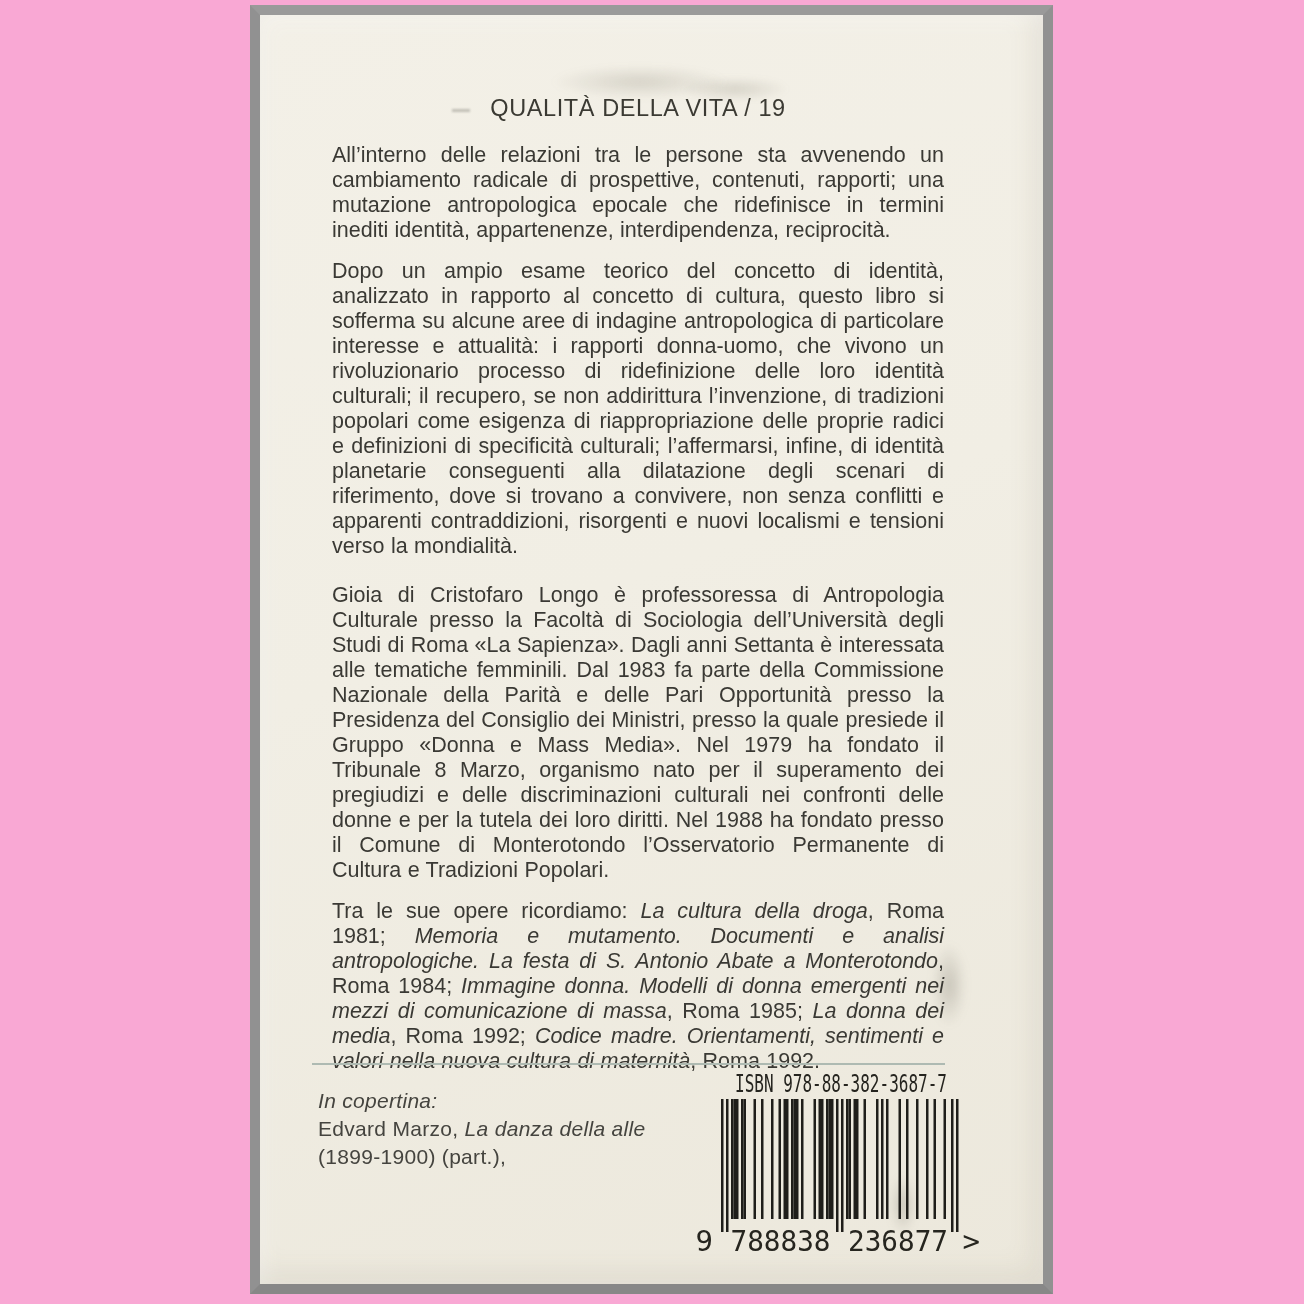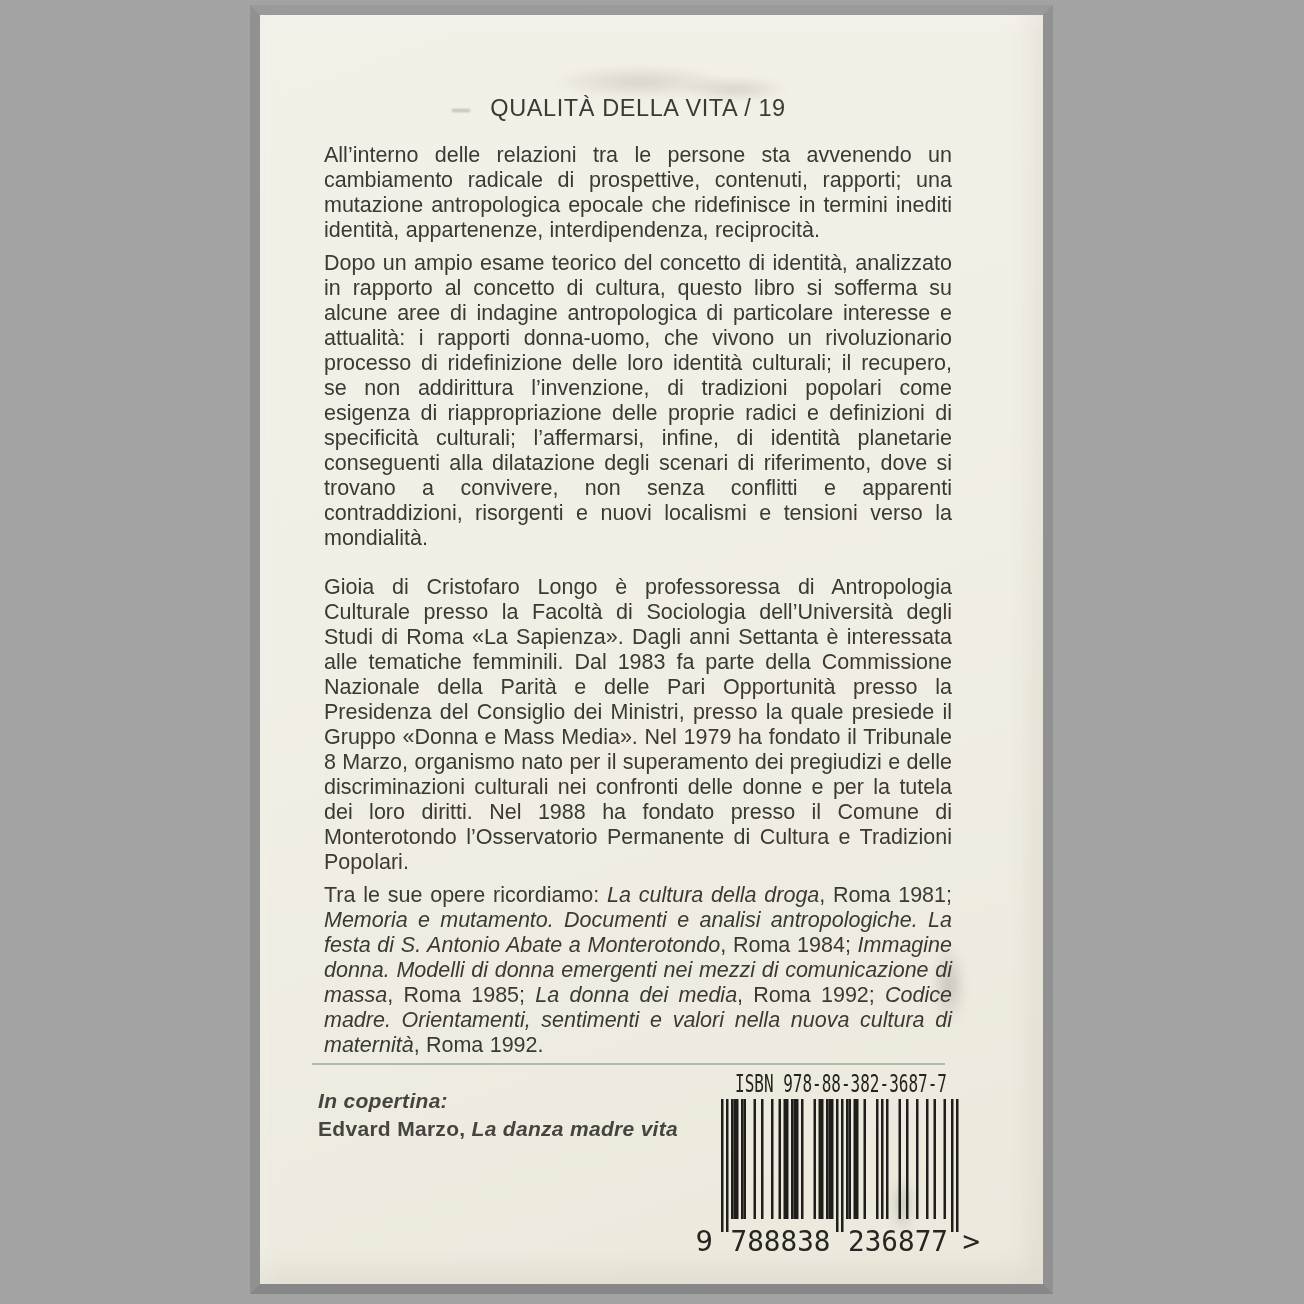--- a/index.html
+++ b/index.html
@@ -1,36 +1,36 @@
 <!DOCTYPE html>
 <html><head>
 <meta charset="utf-8">
 <style>
   html,body{margin:0;padding:0;background:#ffffff;}
   body{width:1304px;height:1304px;position:relative;overflow:hidden;
        font-family:"Liberation Sans",sans-serif;}
-  .stage{position:absolute;inset:0;background:#a3a3a3;}
+  .stage{position:absolute;inset:0;background:#f9a8d4;}
   .cover{position:absolute;left:250px;top:5px;width:803px;height:1289px;
          box-sizing:border-box;border:10px solid #919191;
          border-top-color:#9a9a9a;border-bottom-color:#878787;
          background:linear-gradient(160deg,#f3f0e7 0%,#f1eee4 45%,#ece8dc 100%);
          box-shadow:inset -8px -10px 28px rgba(95,90,72,.10),
                     inset 5px 6px 20px rgba(255,255,255,.45);}
   .textcol{position:absolute;left:56px;top:0;width:644px;color:#3a3934;}
   .series{margin:80px 0 0 0;text-align:center;font-size:23.5px;font-weight:normal;
           letter-spacing:.6px;color:#3b3a33;}
   .desc{margin-top:21px;}
   .bio{margin-top:24px;}
-  .textcol p{margin:8px;font-size:21.5px;line-height:25px;text-align:justify;
+  .textcol p{margin:16px;font-size:21.5px;line-height:25px;text-align:justify;
              word-spacing:.4px;}
   .works i, .credit-line i{font-style:italic;}
   .rule{position:absolute;left:52px;top:1048px;width:633px;height:2px;border:0;
         background:#aebab2;margin:0;}
   .credits{position:absolute;left:58px;top:1072px;color:#45443f;font-size:21px;
-           line-height:28px;letter-spacing:.3px;font-weight:bold;}
+           line-height:28px;letter-spacing:.3px;}
   .barcode-block{position:absolute;left:420px;top:1054px;width:310px;height:215px;}
   .isbn{position:absolute;left:55px;top:0;white-space:nowrap;
         font-family:"DejaVu Sans Mono",monospace;font-size:25px;color:#25241f;
         transform:scaleX(.64);transform-origin:0 0;}
   .barcode-svg{position:absolute;left:11px;top:30px;}
   .bc-text{font-family:"DejaVu Sans Mono",monospace;font-size:29px;fill:#26251f;}
   .sm{position:absolute;pointer-events:none;}
   .sm-blob{border-radius:50%;filter:blur(3px);
            background:radial-gradient(rgba(108,102,84,.20),transparent 70%);}
   .sm-dash{background:rgba(70,68,60,.28);filter:blur(1px);}
@@ -60,21 +60,22 @@
       <div class="bio">
         <p>Gioia di Cristofaro Longo è professoressa di Antropologia Culturale presso la Facoltà di Sociologia dell’Università degli Studi di Roma «La Sapienza». Dagli anni Settanta è interessata alle tematiche femminili. Dal 1983 fa parte della Commissione Nazionale della Parità e delle Pari Opportunità presso la Presidenza del Consiglio dei Ministri, presso la quale presiede il Gruppo «Donna e Mass Media». Nel 1979 ha fondato il Tribunale 8 Marzo, organismo nato per il superamento dei pregiudizi e delle discriminazioni culturali nei confronti delle donne e per la tutela dei loro diritti. Nel 1988 ha fondato presso il Comune di Monterotondo l’Osservatorio Permanente di Cultura e Tradizioni Popolari.</p>
         <p class="works" id="works"><span>Tra le sue opere ricordiamo: </span><i>La cultura della droga</i><span>, Roma 1981; </span><i>Memoria e mutamento. Documenti e analisi antropologiche. La festa di S. Antonio Abate a Monterotondo</i><span>, Roma 1984; </span><i>Immagine donna. Modelli di donna emergenti nei mezzi di comunicazione di massa</i><span>, Roma 1985; </span><i>La donna dei media</i><span>, Roma 1992; </span><i>Codice madre. Orientamenti, sentimenti e valori nella nuova cultura di maternità</i><span>, Roma 1992.</span></p>
       </div>
     </div>
 
     <hr class="rule">
 
     <div class="credits" id="credits">
         <div class="credit-line"><i>In copertina:</i></div>
-        <div class="credit-line"><span>Edvard Marzo, </span><i>La danza madre vita</i></div>
+        <div class="credit-line"><span>Edvard Marzo, </span><i>La danza della alle</i></div>
+        <div class="credit-line"><span>(1899-1900) (part.),</span></div>
       </div>
 
     <div class="barcode-block">
       <div class="isbn">ISBN 978-88-382-3687-7</div>
       <svg class="barcode-svg" id="barcode" width="310" height="160">
           <rect x="30" y="0" width="2.5" height="133" fill="#1f1e1a"></rect>
           <rect x="35" y="0" width="2.5" height="133" fill="#1f1e1a"></rect>
           <rect x="40" y="0" width="2.5" height="120" fill="#1f1e1a"></rect>
           <rect x="42.5" y="0" width="2.5" height="120" fill="#1f1e1a"></rect>
           <rect x="45" y="0" width="2.5" height="120" fill="#1f1e1a"></rect>

